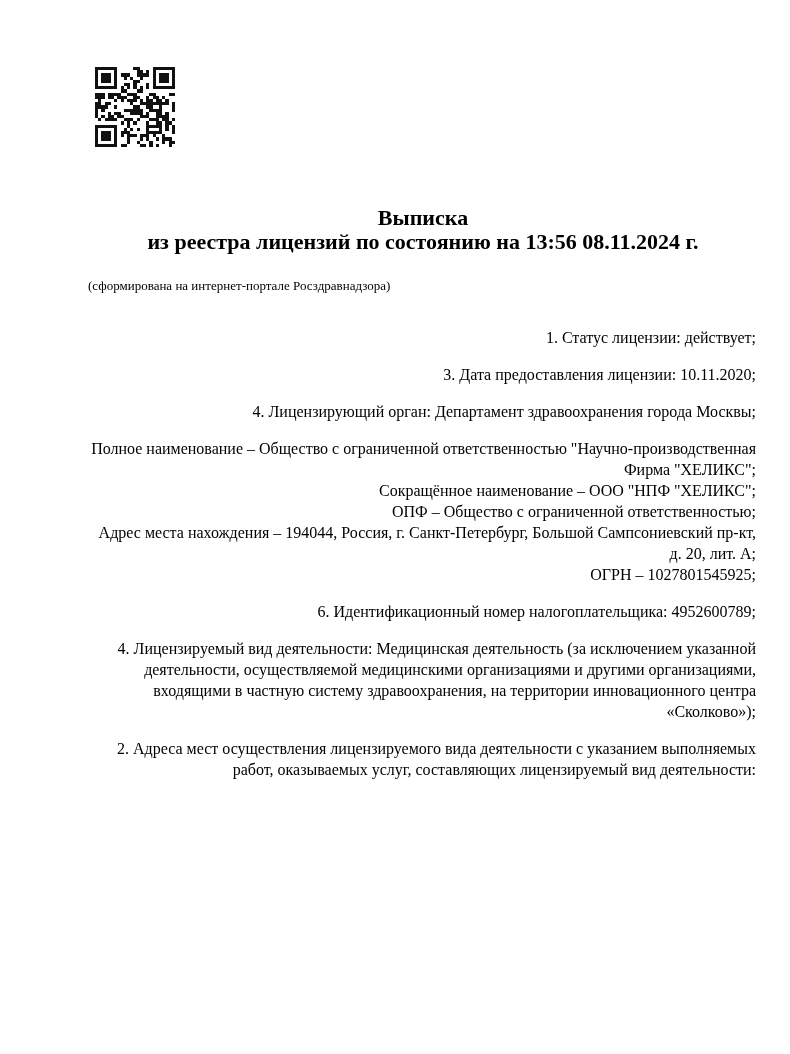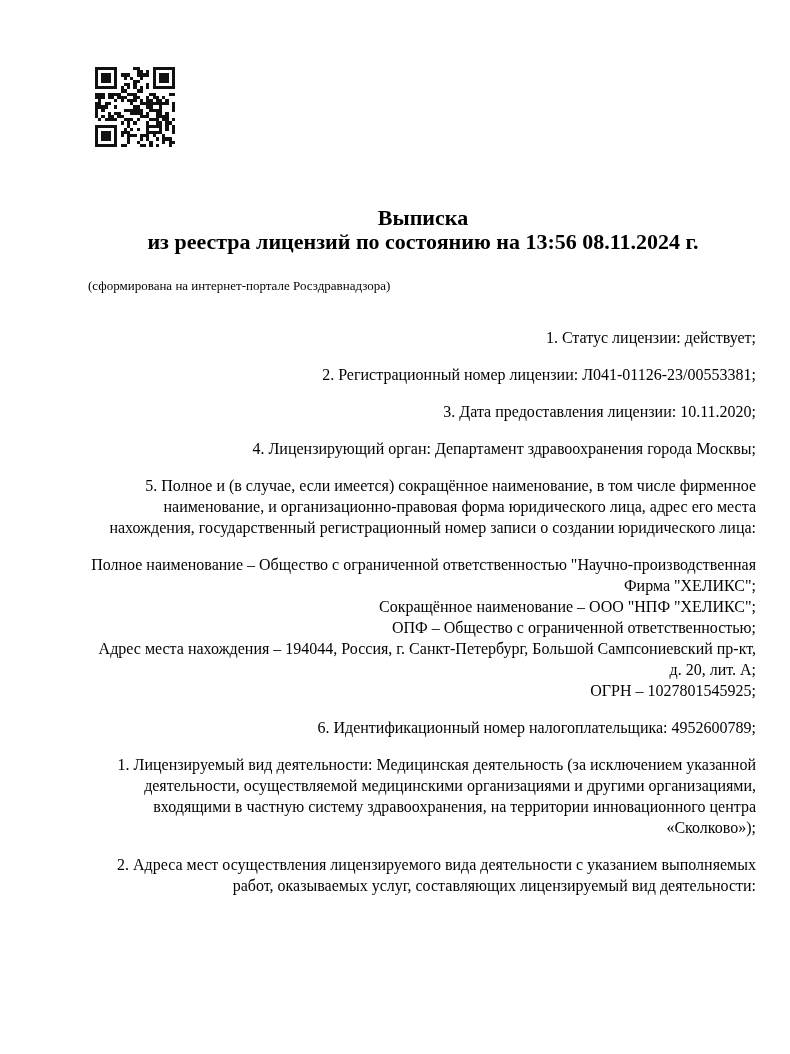--- a/index.html
+++ b/index.html
@@ -372,25 +372,23 @@
 
 <header class="title-block">
   <div>Выписка</div>
   <div>из реестра лицензий по состоянию на 13:56 08.11.2024 г.</div>
 </header>
 
 <div class="subtitle">(сформирована на интернет-портале Росздравнадзора)</div>
 
 <main class="body-text">
   <p>1. Статус лицензии: действует;</p>
-  <p>2. Регистрационный номер лицензии: Л041-01126-23/00553381;</p>
   <p>3. Дата предоставления лицензии: 10.11.2020;</p>
   <p>4. Лицензирующий орган: Департамент здравоохранения города Москвы;</p>
-  <p>5. Полное и (в случае, если имеется) сокращённое наименование, в том числе фирменное наименование, и организационно-правовая форма юридического лица, адрес его места нахождения, государственный регистрационный номер записи о создании юридического лица:</p>
   <p>Полное наименование – Общество с ограниченной ответственностью "Научно-производственная Фирма "ХЕЛИКС";
 Сокращённое наименование – ООО "НПФ "ХЕЛИКС";
 ОПФ – Общество с ограниченной ответственностью;
 Адрес места нахождения – 194044, Россия, г. Санкт-Петербург, Большой Сампсониевский пр-кт, д. 20, лит. А;
 ОГРН – 1027801545925;</p>
   <p>6. Идентификационный номер налогоплательщика: 4952600789;</p>
-  <p>1. Лицензируемый вид деятельности: Медицинская деятельность (за исключением указанной деятельности, осуществляемой медицинскими организациями и другими организациями, входящими в частную систему здравоохранения, на территории инновационного центра «Сколково»);</p>
+  <p>4. Лицензируемый вид деятельности: Медицинская деятельность (за исключением указанной деятельности, осуществляемой медицинскими организациями и другими организациями, входящими в частную систему здравоохранения, на территории инновационного центра «Сколково»);</p>
   <p>2. Адреса мест осуществления лицензируемого вида деятельности с указанием выполняемых работ, оказываемых услуг, составляющих лицензируемый вид деятельности:</p>
 </main>
 
 </body></html>

